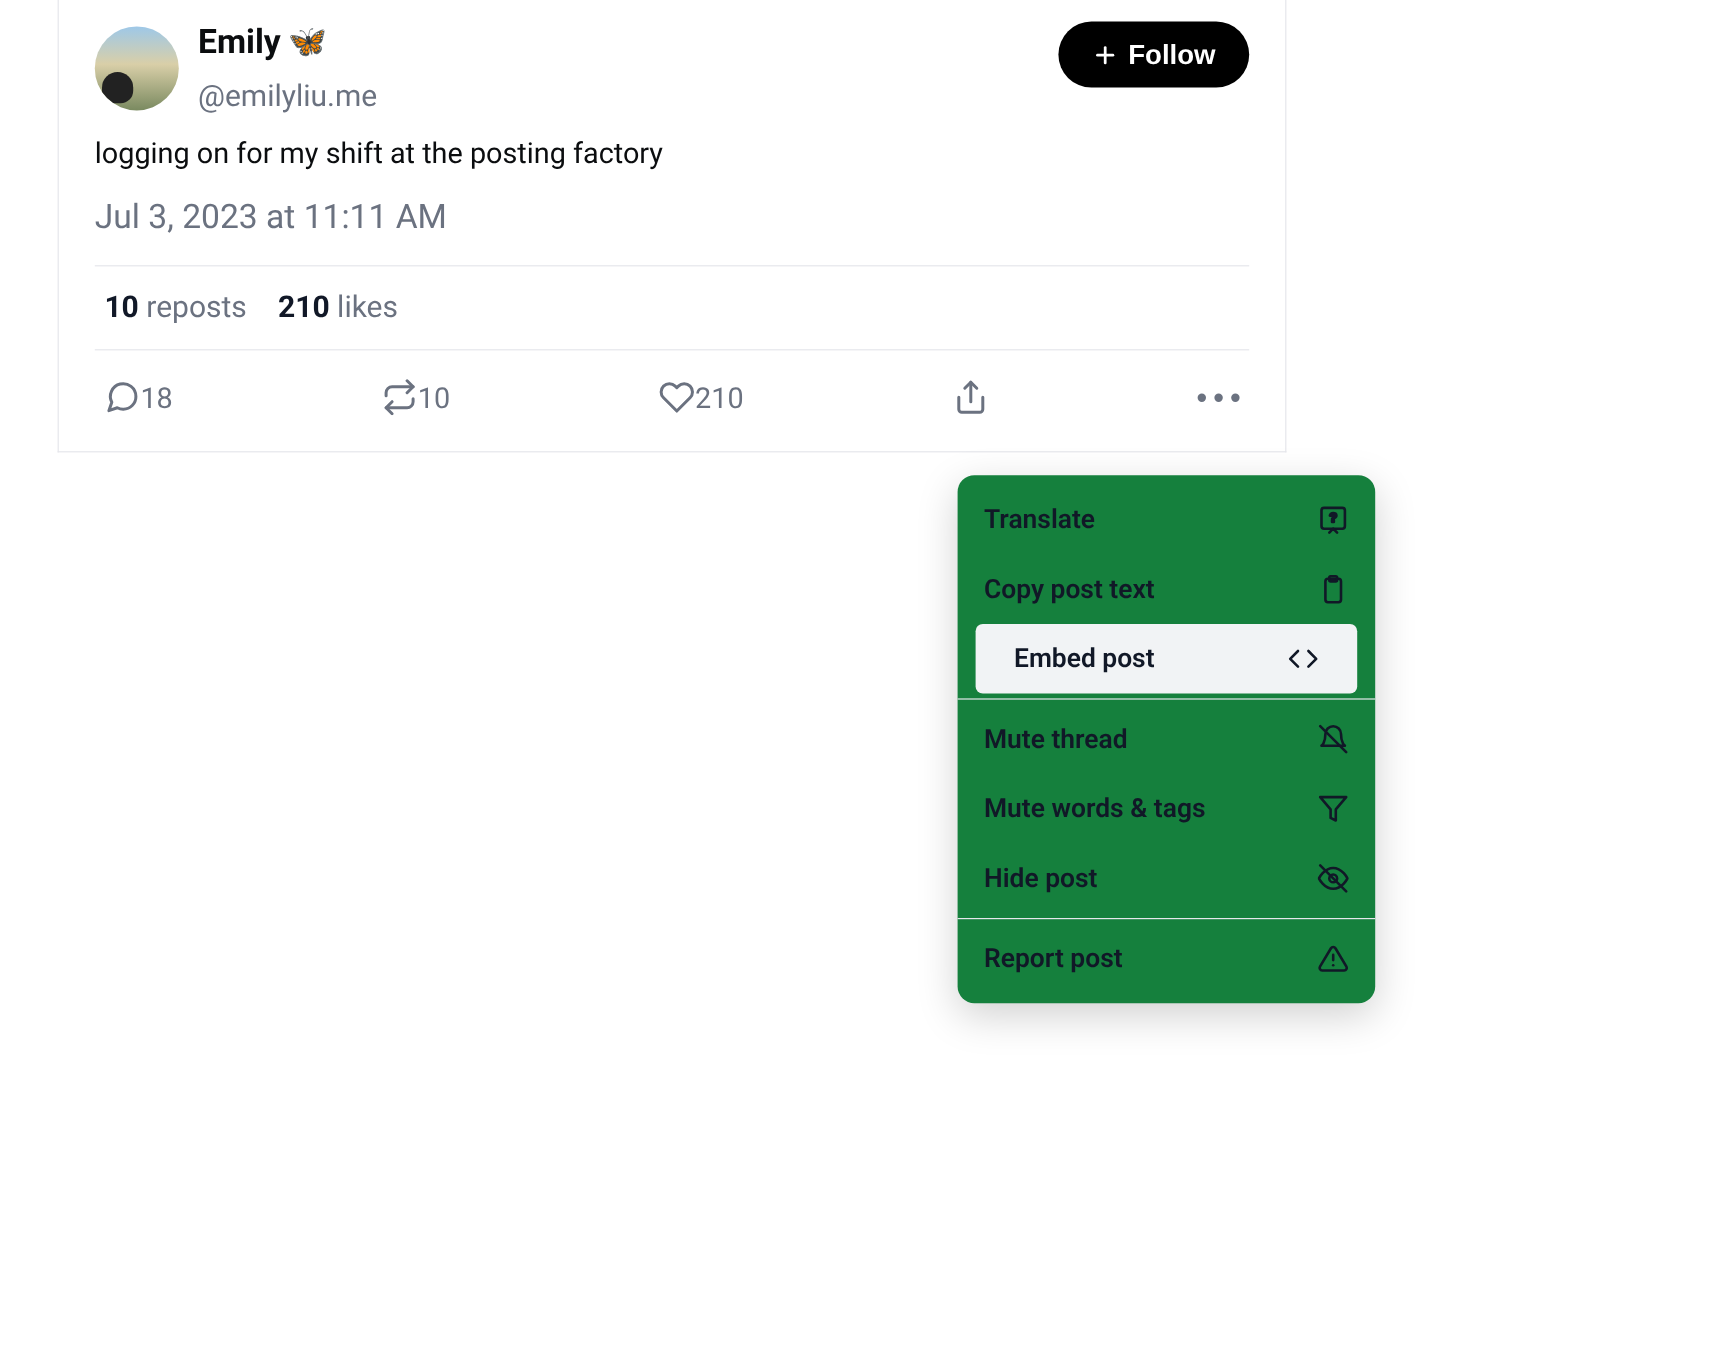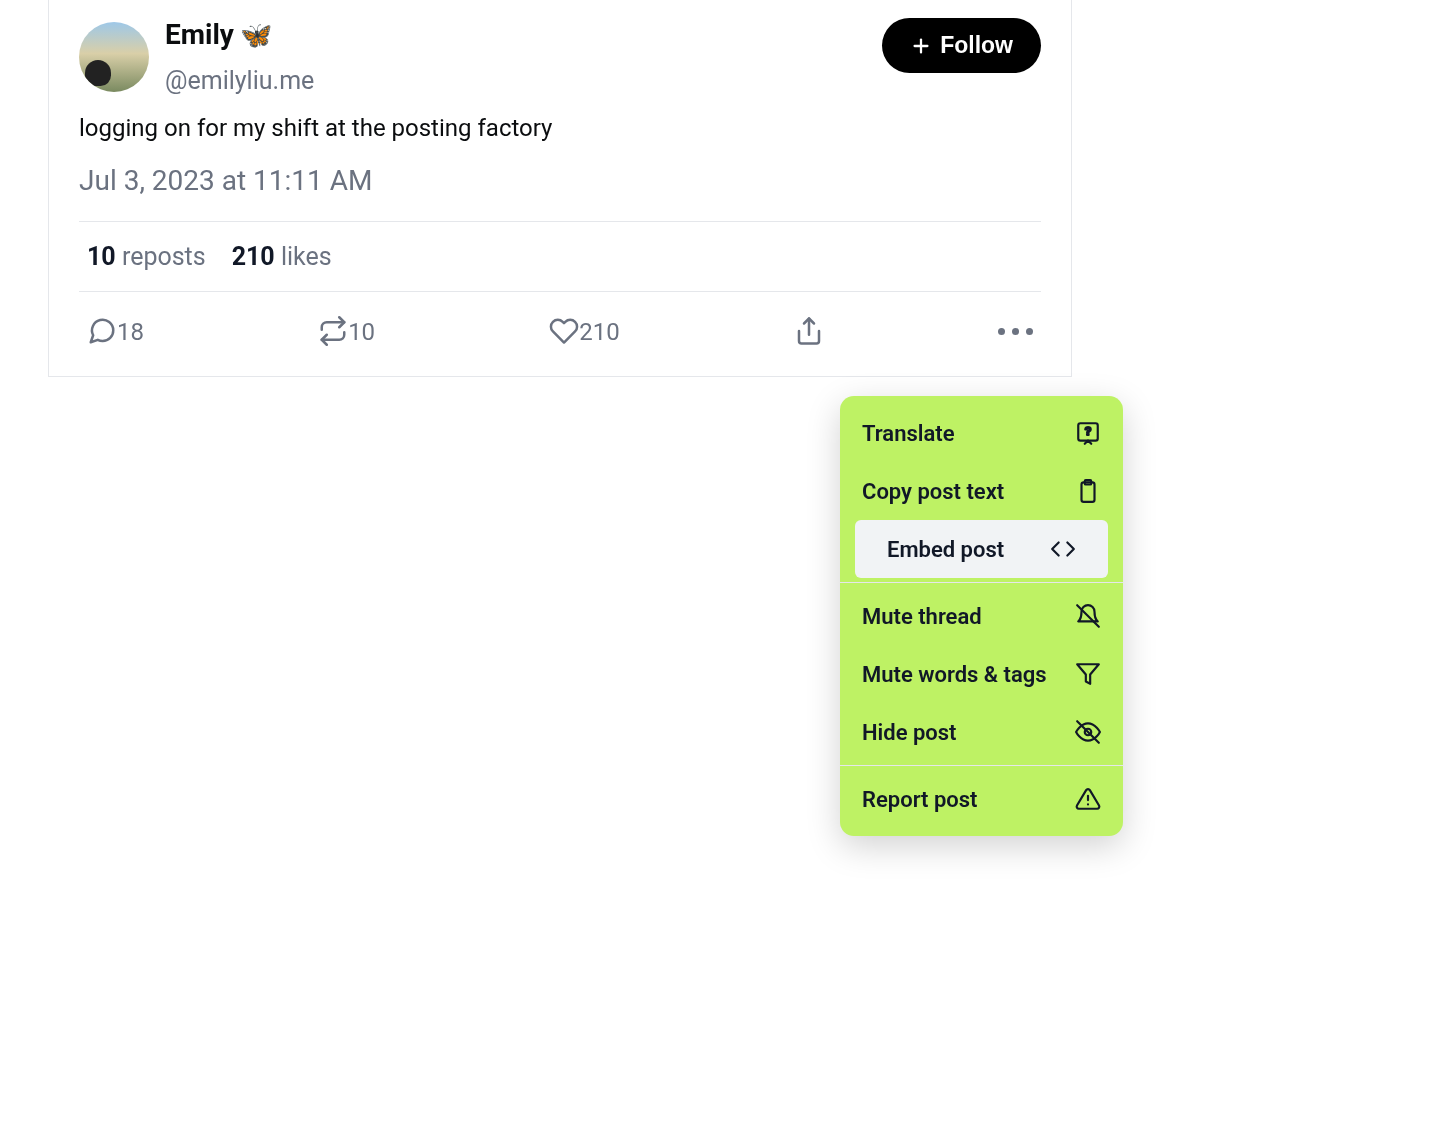--- a/index.html
+++ b/index.html
@@ -111,24 +111,24 @@
     color:#6b7280;
     font-size:24px;
     cursor:pointer;
   }
   .action svg { width:30px; height:30px; stroke:#6b7280; }
   .dots { display:flex; gap:7px; cursor:pointer; }
   .dots span{ width:7px; height:7px; border-radius:50%; background:#6b7280; }
 
   .menu {
     position:absolute;
-    left: 840px;
+    left: 798px;
     top: 396px;
-    width: 283px;
-    background:#bef264;
+    width: 348px;
+    background:#15803d;
     border-radius: 14px;
     box-shadow: 0 10px 34px rgba(0,0,0,0.18);
     padding: 8px 0;
   }
   .menu-item {
     display:flex;
     align-items:center;
     justify-content:space-between;
     padding: 16px 22px;
     font-size: 22px;

